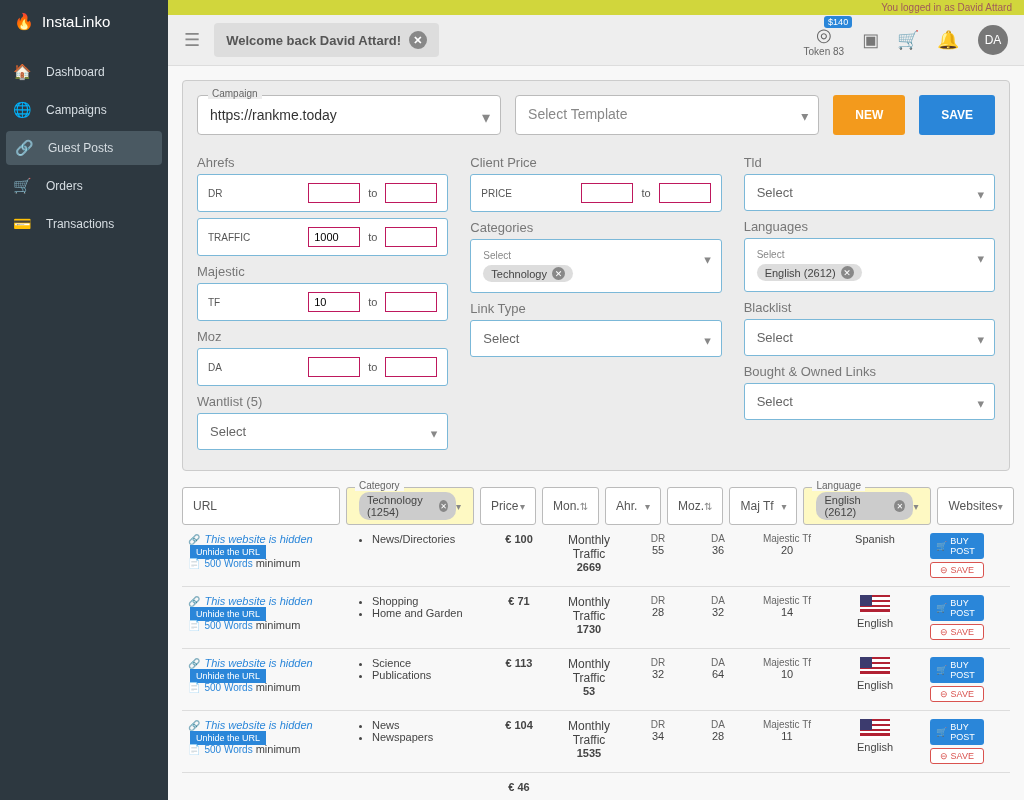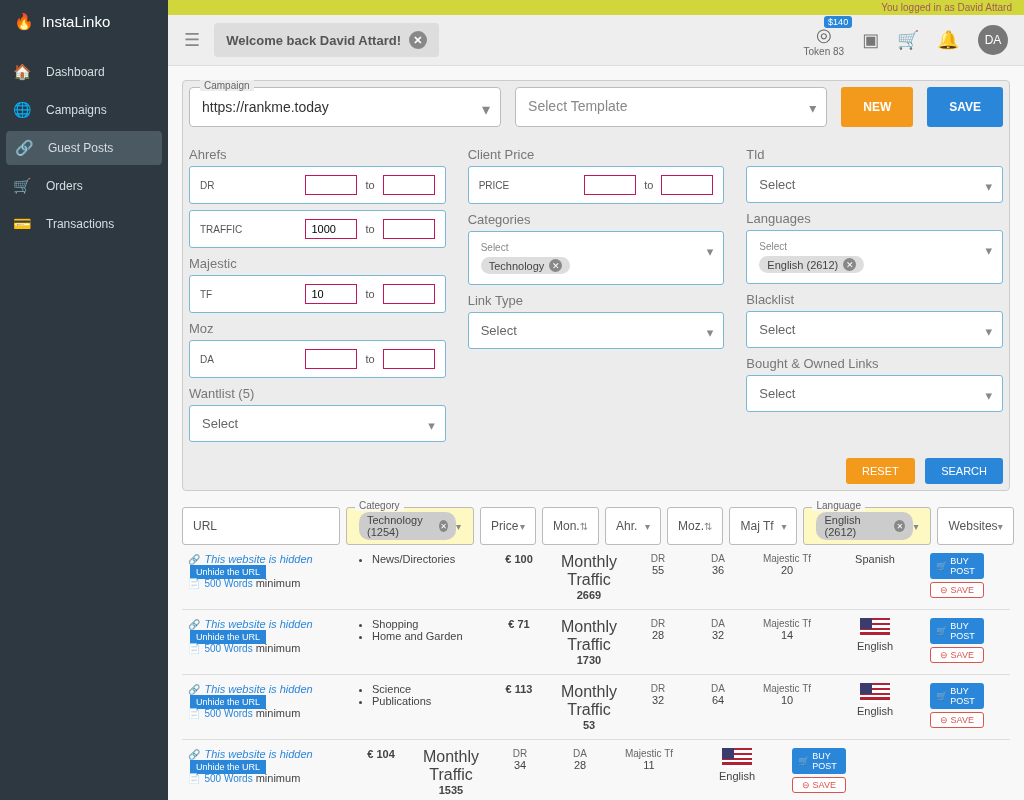--- a/index.html
+++ b/index.html
@@ -18,21 +18,21 @@
 .header-left { display: flex; align-items: center; gap: 14px; }
 .hamburger { font-size: 18px; color: #888; cursor: pointer; }
 .welcome { background: #ddd; color: #555; font-size: 13px; font-weight: 600; padding: 8px 12px; border-radius: 4px; display: flex; align-items: center; gap: 8px; }
 .welcome .close { background: #888; color: #fff; border-radius: 50%; width: 18px; height: 18px; display: inline-flex; align-items: center; justify-content: center; font-size: 11px; }
 .header-right { display: flex; align-items: center; gap: 18px; }
 .token-box { text-align: center; font-size: 10px; color: #666; position: relative; }
 .token-box .badge { position: absolute; top: -8px; right: -8px; background: #2a86d9; color: #fff; font-size: 9px; padding: 1px 4px; border-radius: 3px; }
 .icon-gray { color: #777; font-size: 18px; cursor: pointer; }
 .avatar { width: 30px; height: 30px; border-radius: 50%; background: #777; color: #fff; display: flex; align-items: center; justify-content: center; font-size: 12px; }
 .content { padding: 14px; }
-.filter-panel { border: 1px solid #ccc; border-radius: 4px; padding: 6px; background: #ececec; }
+.filter-panel { border: 1px solid #ccc; border-radius: 4px; padding: 14px; background: #ececec; }
 .row1 { display: flex; gap: 14px; margin-bottom: 12px; }
 .campaign-box { flex: 1; border: 1px solid #bbb; border-radius: 4px; background: #fff; padding: 10px 12px; position: relative; }
 .campaign-box .legend { position: absolute; top: -8px; left: 10px; background: #ececec; font-size: 10px; color: #666; padding: 0 4px; }
 .campaign-box .val { font-size: 14px; color: #333; }
 .campaign-box .caret { position: absolute; right: 10px; top: 12px; color: #888; }
 .template-box { flex: 1; border: 1px solid #bbb; border-radius: 4px; background: #fff; padding: 10px 12px; position: relative; color: #888; font-size: 14px; }
 .template-box .caret { position: absolute; right: 10px; top: 12px; }
 .btn-new { background: #f39a1c; color: #fff; border: none; padding: 10px 22px; font-size: 12px; font-weight: 600; border-radius: 3px; cursor: pointer; }
 .btn-save { background: #2a86d9; color: #fff; border: none; padding: 10px 22px; font-size: 12px; font-weight: 600; border-radius: 3px; cursor: pointer; }
 .filter-grid { display: grid; grid-template-columns: 1fr 1fr 1fr; gap: 0 22px; }
@@ -70,21 +70,21 @@
 .col-url { flex: 0 0 168px; }
 .col-url .hidden-link { color: #2a86d9; font-style: italic; }
 .col-url .unhide-btn { background: #2a86d9; color: #fff; font-size: 9px; padding: 2px 6px; border-radius: 0; margin-left: 2px; white-space: nowrap; }
 .col-url .words { color: #2a86d9; font-size: 10px; }
 .col-url .doc-icon { color: #888; margin-right: 4px; font-size: 10px; }
 .col-url .link-icon { color: #888; margin-right: 4px; font-size: 10px; }
 .col-cat { flex: 0 0 138px; }
 .col-cat ul { list-style: disc; margin-left: 16px; font-size: 11px; }
 .col-price { flex: 0 0 62px; text-align: center; font-weight: 600; }
 .col-mon { flex: 0 0 78px; text-align: center; }
-.col-mon .lbl { font-size: 16px; }
+.col-mon .lbl { font-size: 12px; }
 .col-mon .val { font-weight: 600; }
 .col-dr { flex: 0 0 60px; text-align: center; }
 .col-da { flex: 0 0 60px; text-align: center; }
 .col-maj { flex: 0 0 78px; text-align: center; }
 .col-lang { flex: 0 0 98px; text-align: center; }
 .col-lang .flag { width: 30px; height: 20px; margin: 0 auto 2px; }
 .flag-us { background: linear-gradient(to bottom, #b22234 0%, #b22234 12%, #fff 12%, #fff 24%, #b22234 24%, #b22234 36%, #fff 36%, #fff 48%, #b22234 48%, #b22234 60%, #fff 60%, #fff 72%, #b22234 72%, #b22234 84%, #fff 84%, #fff 100%); position: relative; }
 .flag-us::before { content: ''; position: absolute; top: 0; left: 0; width: 40%; height: 55%; background: #3c3b6e; }
 .col-actions { flex: 0 0 66px; }
 .btn-buy { background: #2a86d9; color: #fff; font-size: 9px; padding: 3px 6px; border-radius: 3px; width: 100%; margin-bottom: 3px; display: flex; align-items: center; justify-content: center; gap: 3px; cursor: pointer; }
@@ -251,24 +251,20 @@
               <span class="caret">▾</span>
             </div>
             <div class="section-label">Bought &amp; Owned Links</div>
             <div class="select-box">
               <span>Select</span>
               <span class="caret">▾</span>
             </div>
           </div>
         </div>
 
-        <div class="action-row">
-          <button class="btn-reset">RESET</button>
-          <button class="btn-search">SEARCH</button>
-        </div>
       </div>
 
       <div class="table-head">
         <div class="th-box th-url">
             <span>URL</span>
           </div>
         <div class="th-box th-category cat">
           <span class="legend-pos">Category</span>
           <span class="chip-head">
               <span>Technology (1254)</span>
@@ -418,20 +414,26 @@
     <div class="col col-actions">
       <div class="btn-buy"><span>🛒</span>BUY POST</div>
       <div class="btn-delsave"><span>⊖</span>SAVE</div>
     </div>
           </div>
           <div class="result-row">
     <div class="col col-url">
       <div><span class="link-icon">🔗</span><span class="hidden-link">This website is hidden</span> <span class="unhide-btn">Unhide the URL</span></div>
       <div><span class="doc-icon">📄</span><span class="words">500 Words</span> <span>minimum</span></div>
     </div>
+    <div class="col col-cat">
+              <ul>
+                <li>News</li>
+                <li>Newspapers</li>
+              </ul>
+            </div>
     <div class="col col-price">€ 104</div>
     <div class="col col-mon">
               <div class="lbl">Monthly Traffic</div>
               <div class="val">1535</div>
             </div>
     <div class="col col-dr">
               <div class="stat-lbl">DR</div>
               <div class="stat-val">34</div>
             </div>
     <div class="col col-da">

